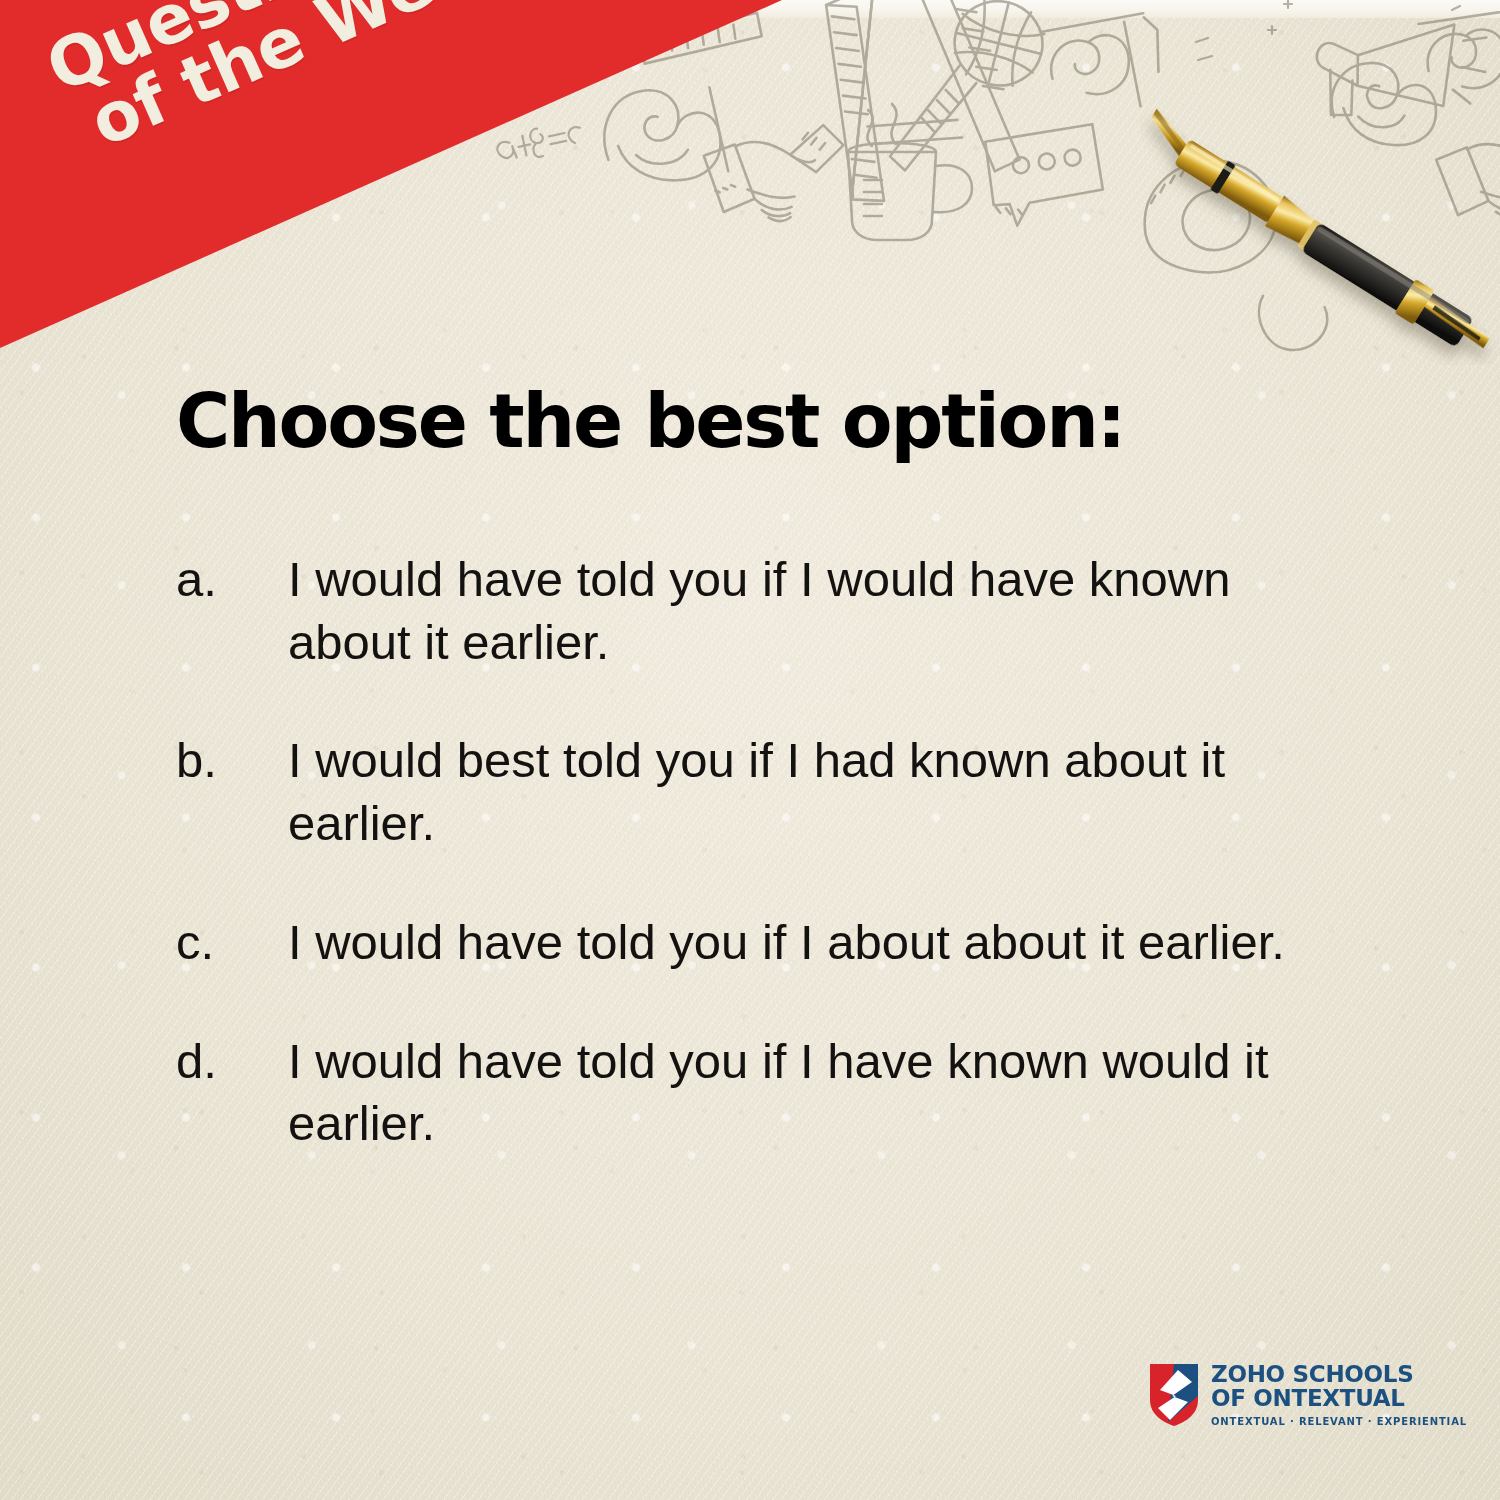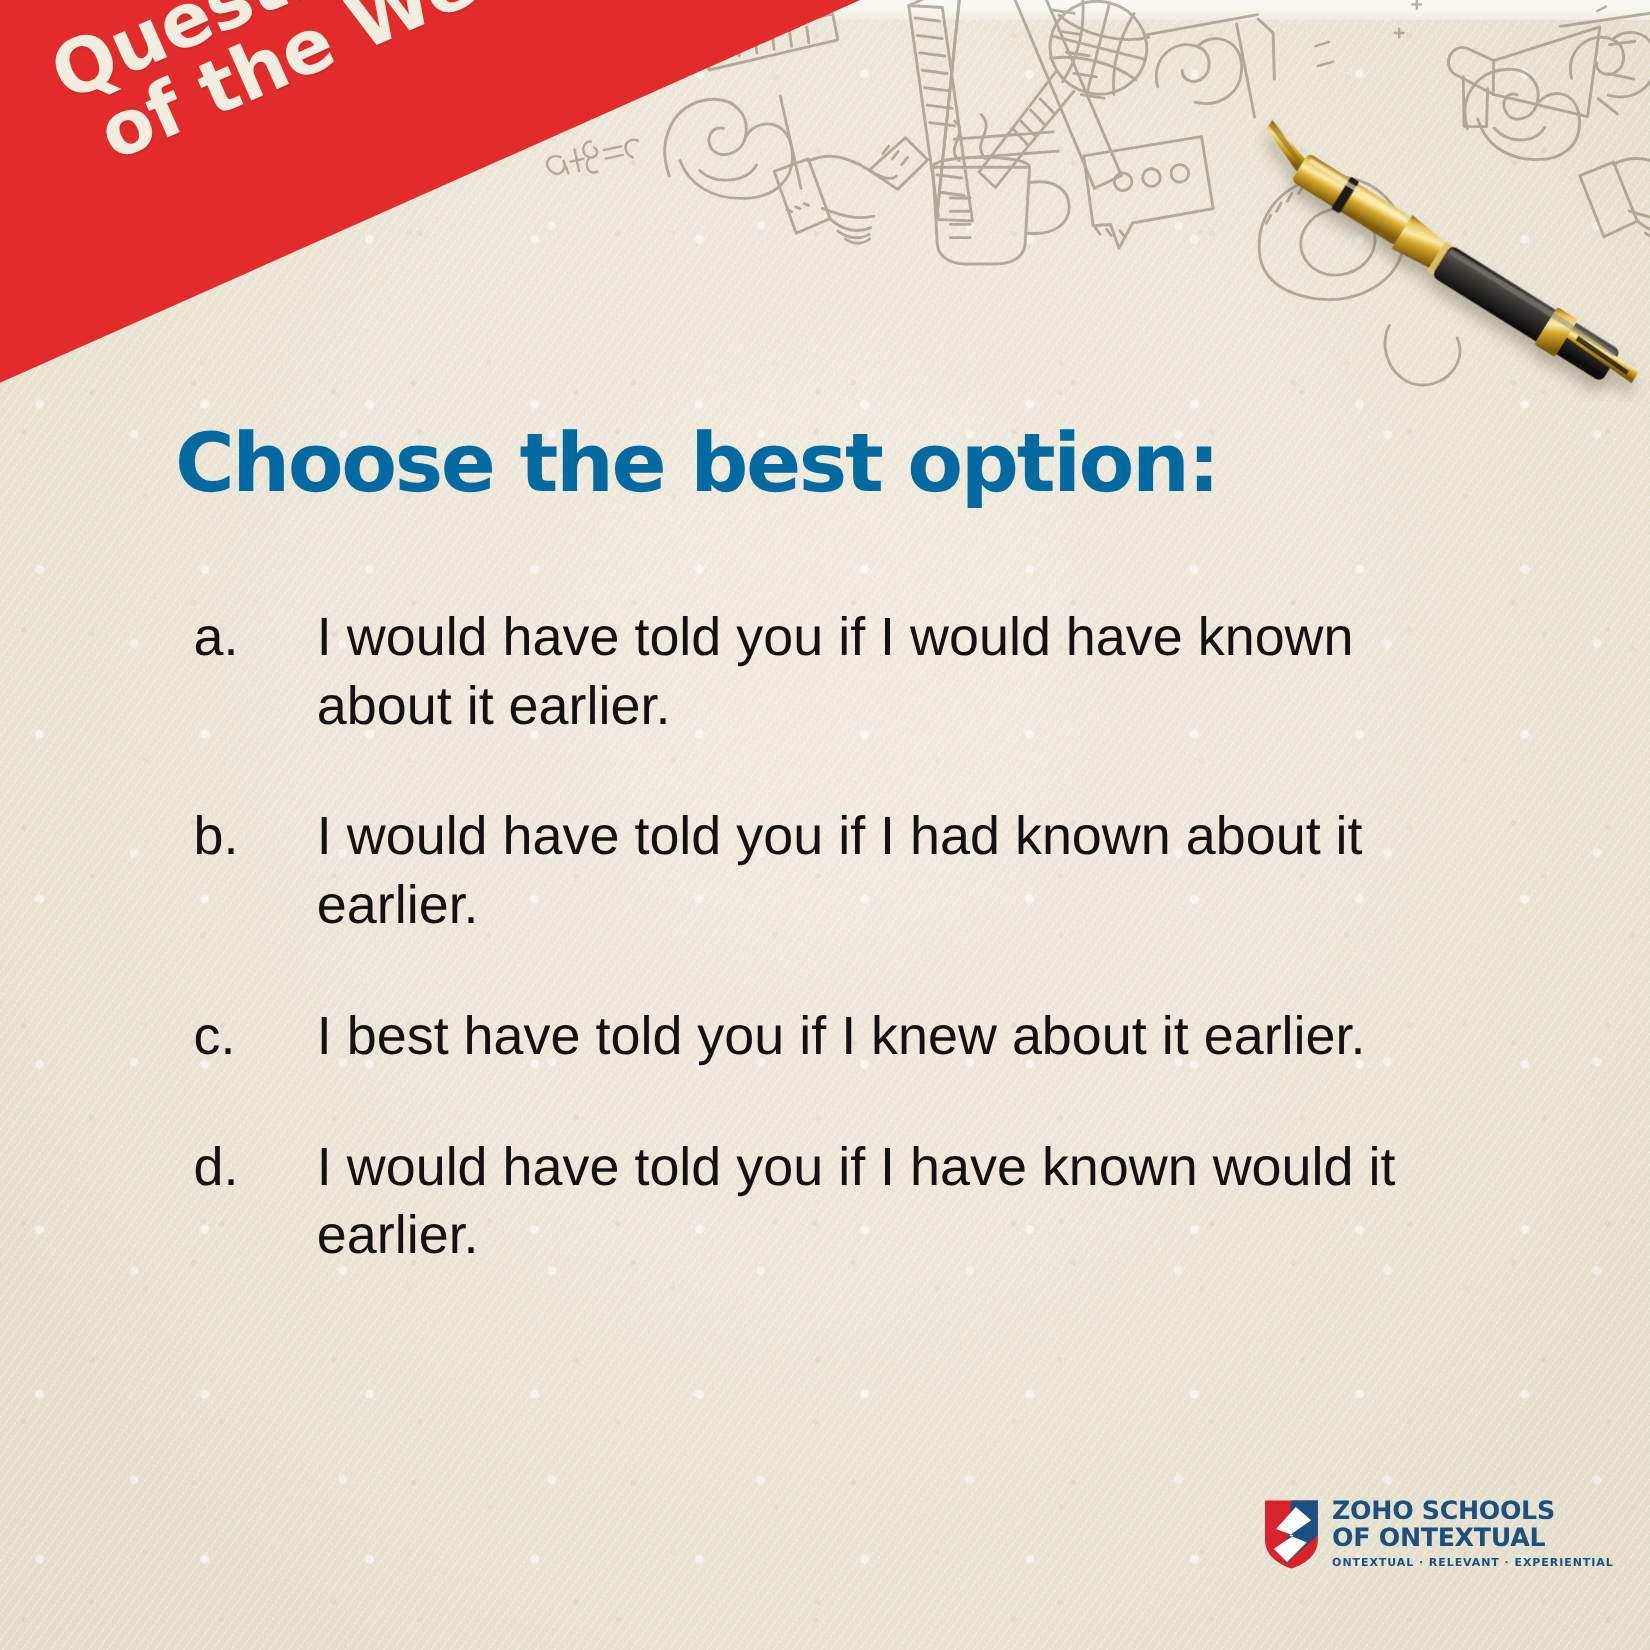--- a/index.html
+++ b/index.html
@@ -108,27 +108,27 @@
   
   .content {
     position: absolute;
     left: 0; top: 0;
     width: 1500px;
     height: 1500px;
   }
 
   .heading {
     position: absolute;
-    left: 159px;
+    left: 176px;
     top: 378px;
     font-family: "DejaVu Sans", sans-serif;
     font-weight: bold;
     font-size: 74px;
     letter-spacing: -2.2px;
-    color: #0369a1;
+    color: #000000;
     white-space: nowrap;
   }
 
   .options {
     position: absolute;
     left: 176px;
     top: 548px;
     width: 1120px;
   }
   .option {
@@ -400,26 +400,26 @@
 
     <div class="options">
 
       <div class="option">
         <span class="option-marker">a.</span>
         <span class="option-text">I would have told you if I would have known about it earlier.</span>
       </div>
 
       <div class="option">
         <span class="option-marker">b.</span>
-        <span class="option-text">I would have told you if I had known about it earlier.</span>
+        <span class="option-text">I would best told you if I had known about it earlier.</span>
       </div>
 
       <div class="option">
         <span class="option-marker">c.</span>
-        <span class="option-text">I best have told you if I knew about it earlier.</span>
+        <span class="option-text">I would have told you if I about about it earlier.</span>
       </div>
 
       <div class="option">
         <span class="option-marker">d.</span>
         <span class="option-text">I would have told you if I have known would it earlier.</span>
       </div>
 
     </div>
   </div>
 

